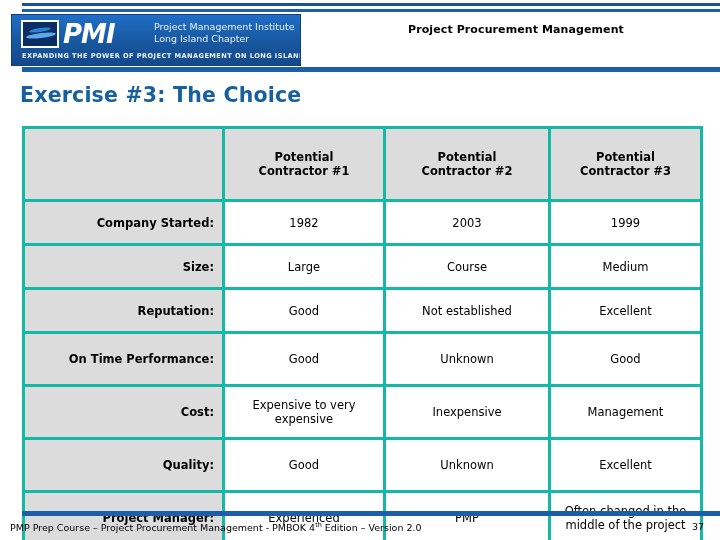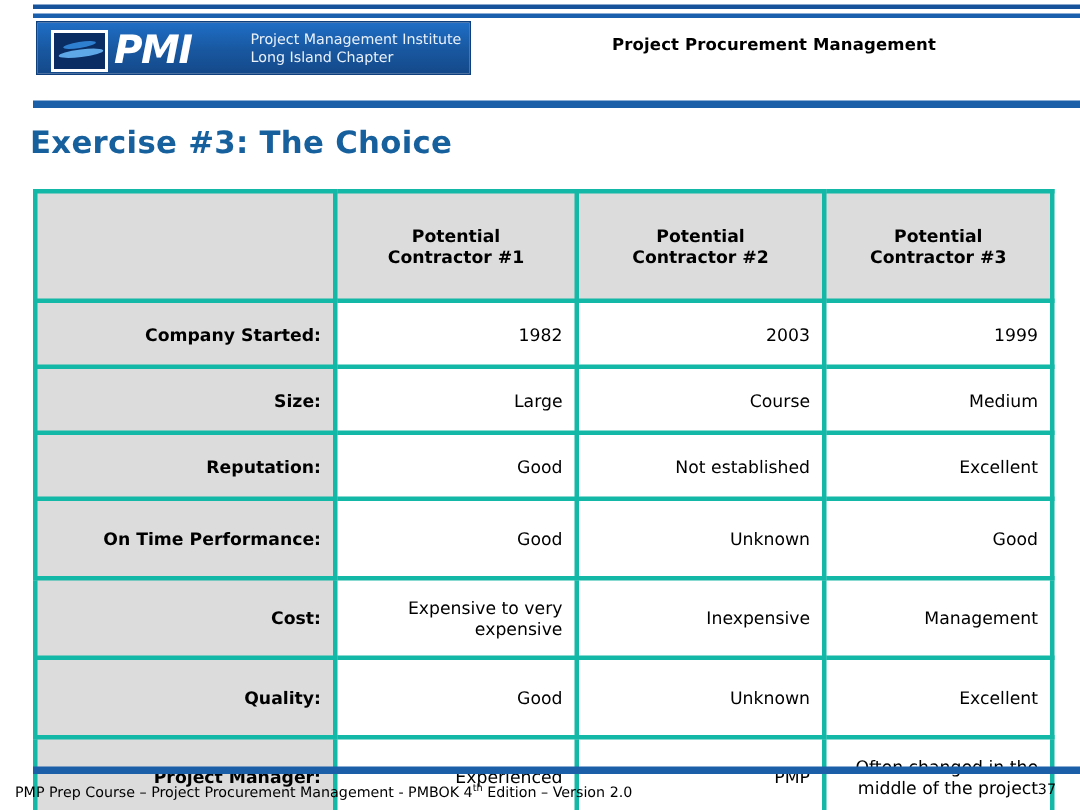--- a/index.html
+++ b/index.html
@@ -35,22 +35,22 @@
 
   
   .header {
     position: absolute;
     left: 0; top: 13px;
     width: 720px;
     height: 54px;
   }
   .logo-box {
     position: absolute;
-    left: 24px; top: 1px;
-    width: 290px; height: 36px;
+    left: 11px; top: 1px;
+    width: 290px; height: 52px;
     background: #1b5fb0;
     background: linear-gradient(180deg,#1f6ec6 0%, #18579f 55%, #14498a 100%);
     border: 1px solid #0f3f7c;
     box-sizing: border-box;
     overflow: hidden;
   }
   .logo-mark {
     position: absolute;
     left: 9px; top: 5px;
     width: 125px; height: 28px;
@@ -180,21 +180,21 @@
   }
   td.rowlabel {
     background: #dcdcdc;
     text-align: right;
     font-weight: bold;
     font-size: 12.5px;
     padding-right: 10px;
   }
   td.val {
     background: #ffffff;
-    text-align: right;
+    text-align: center;
   }
   tr.r-tall td { height: 42px; }
   tr.r-short td { height: 33px; }
 
   
   .footer-rule {
     position: absolute;
     left: 22px; top: 511px;
     width: 698px;
     height: 5px;

